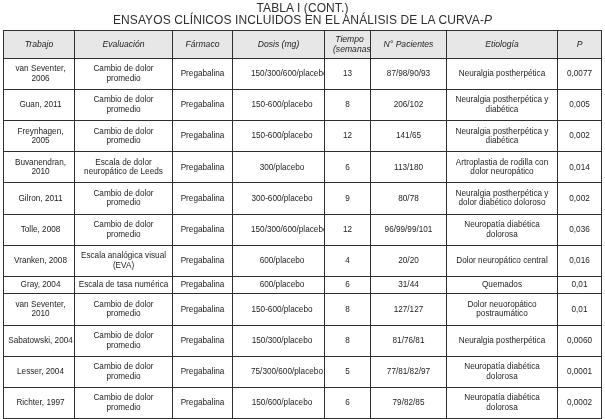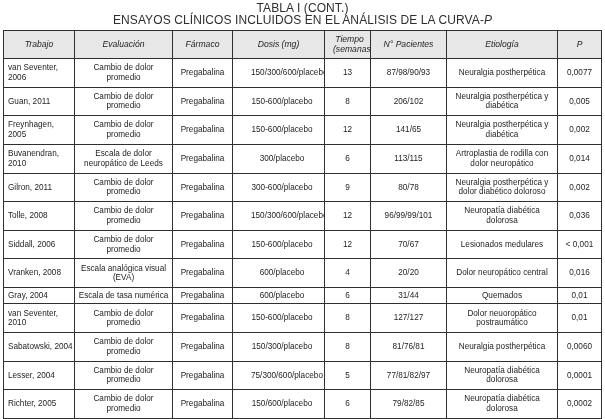--- a/index.html
+++ b/index.html
@@ -44,21 +44,21 @@
     font-size:8.6px;
     line-height:1.15;
     height:25px;
     padding:1px 2px;
   }
   td{
     font-size:8.2px;
     line-height:1.18;
     padding:1px 2px;
   }
-  td.c-trabajo{text-align:left;padding-left:4px;padding-right:1px;}
+  td.c-trabajo{text-align:center;padding-left:4px;padding-right:1px;}
   td.c-dosis{padding-left:18px;padding-right:11px;}
   th.h-tiempo{padding-left:8px;padding-right:4px;}
 </style>
 </head>
 <body>
 
 <div class="page">
 
   <div class="titles">
     <div>TABLA I (CONT.)</div>
@@ -118,21 +118,21 @@
       <td class="c-pacientes">141/65</td>
       <td class="c-etiologia">Neuralgia postherpética y diabética</td>
       <td class="c-p">0,002</td>
     </tr>
         <tr>
       <td class="c-trabajo">Buvanendran, 2010</td>
       <td class="c-evaluacion">Escala de dolor neuropático de Leeds</td>
       <td class="c-farmaco">Pregabalina</td>
       <td class="c-dosis">300/placebo</td>
       <td class="c-tiempo">6</td>
-      <td class="c-pacientes">113/115</td>
+      <td class="c-pacientes">113/180</td>
       <td class="c-etiologia">Artroplastia de rodilla con dolor neuropático</td>
       <td class="c-p">0,014</td>
     </tr>
         <tr>
       <td class="c-trabajo">Gilron, 2011</td>
       <td class="c-evaluacion">Cambio de dolor promedio</td>
       <td class="c-farmaco">Pregabalina</td>
       <td class="c-dosis">300-600/placebo</td>
       <td class="c-tiempo">9</td>
       <td class="c-pacientes">80/78</td>
@@ -143,30 +143,20 @@
       <td class="c-trabajo">Tolle, 2008</td>
       <td class="c-evaluacion">Cambio de dolor promedio</td>
       <td class="c-farmaco">Pregabalina</td>
       <td class="c-dosis">150/300/600/placebo</td>
       <td class="c-tiempo">12</td>
       <td class="c-pacientes">96/99/99/101</td>
       <td class="c-etiologia">Neuropatía diabética dolorosa</td>
       <td class="c-p">0,036</td>
     </tr>
         <tr>
-      <td class="c-trabajo">Siddall, 2006</td>
-      <td class="c-evaluacion">Cambio de dolor promedio</td>
-      <td class="c-farmaco">Pregabalina</td>
-      <td class="c-dosis">150-600/placebo</td>
-      <td class="c-tiempo">12</td>
-      <td class="c-pacientes">70/67</td>
-      <td class="c-etiologia">Lesionados medulares</td>
-      <td class="c-p">&lt; 0,001</td>
-    </tr>
-        <tr>
       <td class="c-trabajo">Vranken, 2008</td>
       <td class="c-evaluacion">Escala analógica visual (EVA)</td>
       <td class="c-farmaco">Pregabalina</td>
       <td class="c-dosis">600/placebo</td>
       <td class="c-tiempo">4</td>
       <td class="c-pacientes">20/20</td>
       <td class="c-etiologia">Dolor neuropático central</td>
       <td class="c-p">0,016</td>
     </tr>
         <tr>
@@ -203,21 +193,21 @@
       <td class="c-trabajo">Lesser, 2004</td>
       <td class="c-evaluacion">Cambio de dolor promedio</td>
       <td class="c-farmaco">Pregabalina</td>
       <td class="c-dosis">75/300/600/placebo</td>
       <td class="c-tiempo">5</td>
       <td class="c-pacientes">77/81/82/97</td>
       <td class="c-etiologia">Neuropatía diabética dolorosa</td>
       <td class="c-p">0,0001</td>
     </tr>
         <tr>
-      <td class="c-trabajo">Richter, 2005</td>
+      <td class="c-trabajo">Richter, 1997</td>
       <td class="c-evaluacion">Cambio de dolor promedio</td>
       <td class="c-farmaco">Pregabalina</td>
       <td class="c-dosis">150/600/placebo</td>
       <td class="c-tiempo">6</td>
       <td class="c-pacientes">79/82/85</td>
       <td class="c-etiologia">Neuropatía diabética dolorosa</td>
       <td class="c-p">0,0002</td>
     </tr>
       </tbody>
   </table>

